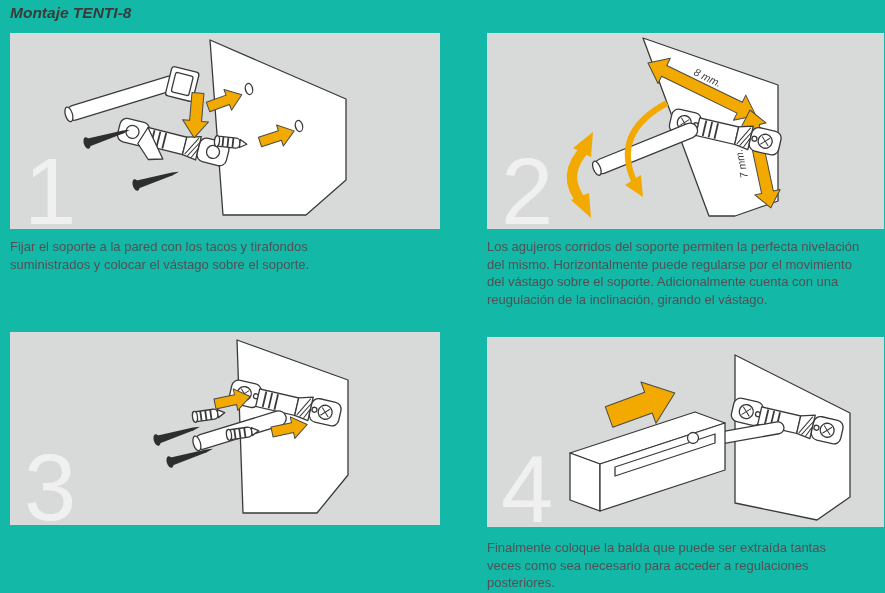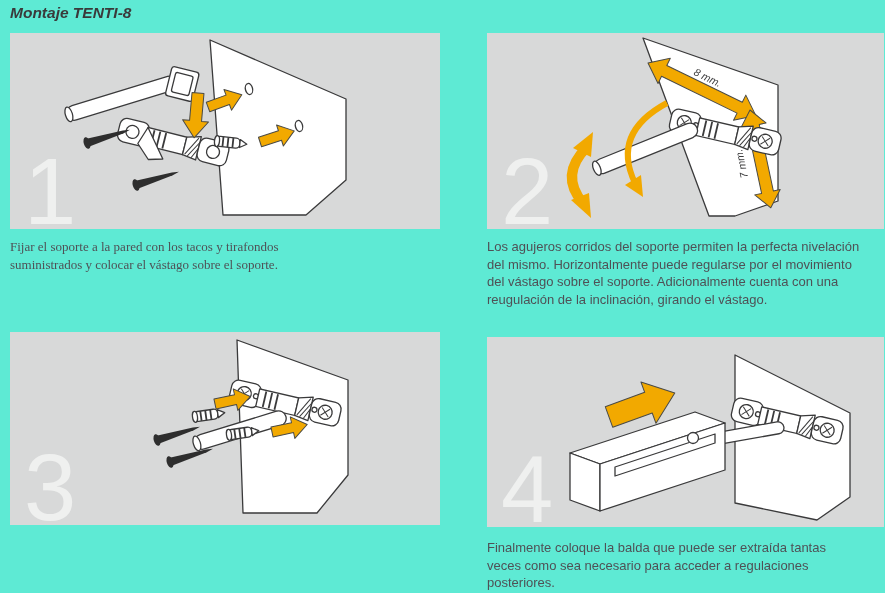--- a/index.html
+++ b/index.html
@@ -1,36 +1,36 @@
 <!DOCTYPE html>
 <html><head>
 <meta charset="utf-8">
 <style>
   html,body{margin:0;padding:0;background:#ffffff;}
   body{width:885px;height:593px;overflow:hidden;
        font-family:"Liberation Sans",sans-serif;}
-  #page{position:relative;width:885px;height:593px;background:#5eead4;}
+  #page{position:relative;width:885px;height:593px;background:#14b8a6;}
 
   .page-title{position:absolute;left:10px;top:4px;font-size:15.5px;
       font-style:italic;font-weight:600;color:#3A3A3B;}
 
   .panel{position:absolute;background:#D8D9D9;overflow:hidden;}
   #panel1{left:10px;top:33px;width:430px;height:196px;}
   #panel2{left:487px;top:33px;width:397px;height:196px;}
   #panel3{left:10px;top:332px;width:430px;height:193px;}
   #panel4{left:487px;top:337px;width:397px;height:190px;}
 
   .step-number{position:absolute;left:14px;bottom:-10px;font-size:94px;
       line-height:1;font-weight:100;color:#EFF0EF;letter-spacing:-2px;
       user-select:none;}
   .panel svg{position:absolute;left:0;top:0;}
 
   .caption{position:absolute;margin:0;font-size:13px;line-height:17.5px;
       color:#4F5156;white-space:pre-line;}
-  #cap1{left:10px;top:238px;width:430px;font-family:Liberation Serif, serif;}
+  #cap1{left:10px;top:238px;width:430px;}
   #cap2{left:487px;top:238px;width:400px;}
   #cap3{left:10px;top:533px;width:435px;}
   #cap4{left:487px;top:539px;width:400px;}
 
   
   .ln{fill:#ffffff;stroke:#3A3A3B;stroke-width:1.3;stroke-linejoin:round;}
   .thin{stroke:#3A3A3B;stroke-width:1;fill:none;}
   .rib{stroke:#3A3A3B;stroke-width:1.8;fill:none;}
   .dk{fill:#2E2E2E;stroke:none;}
   .org{fill:#F2A900;stroke:#4A4A45;stroke-width:1;stroke-linejoin:round;}

